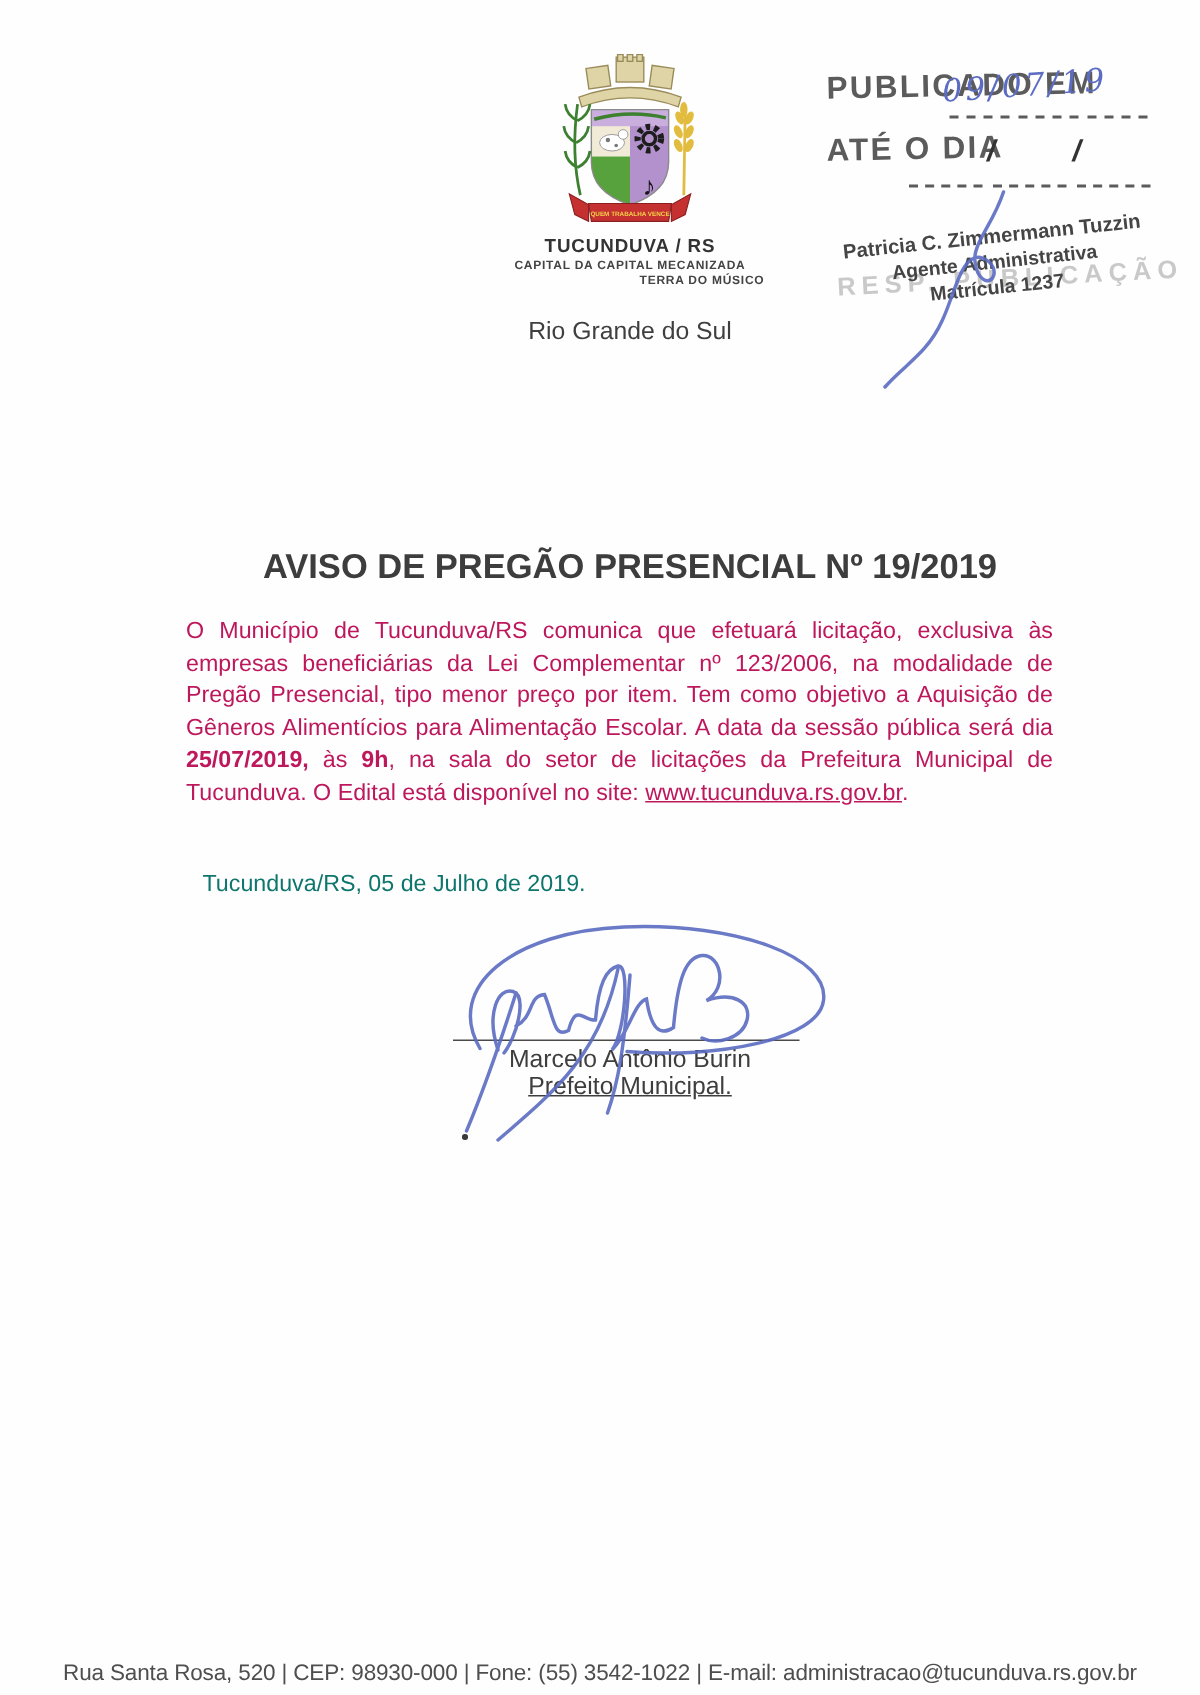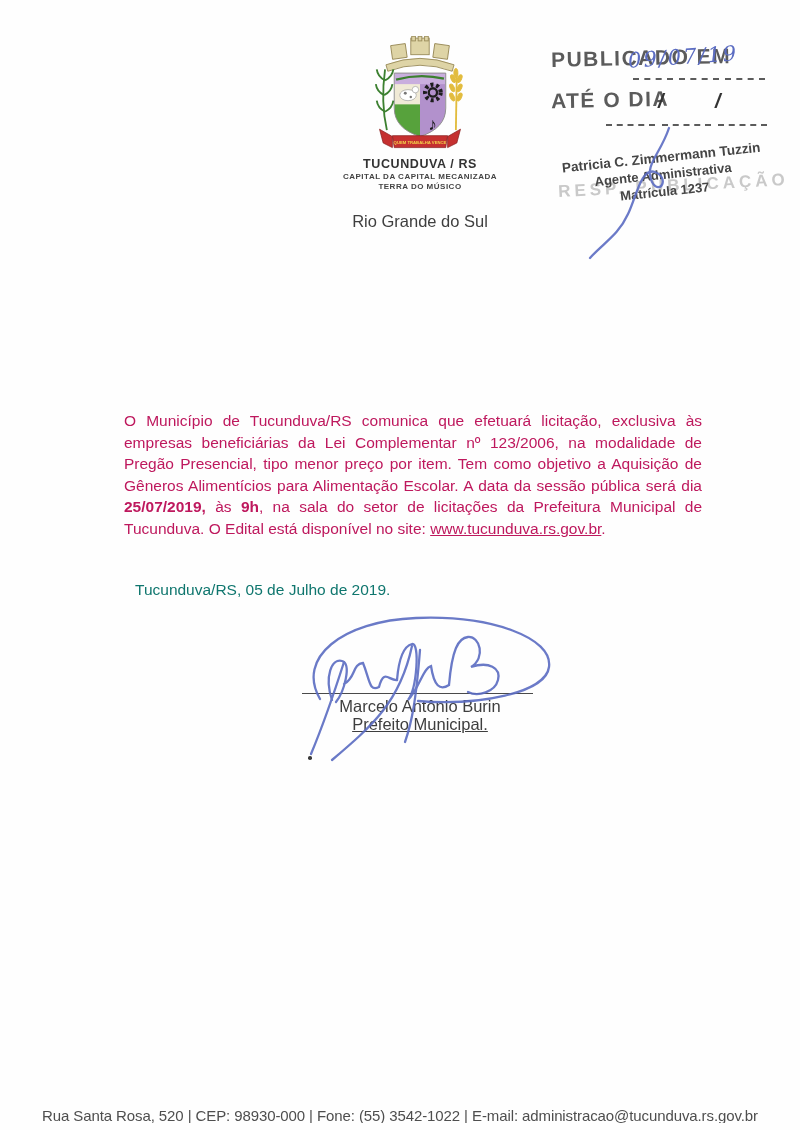--- a/index.html
+++ b/index.html
@@ -8,21 +8,21 @@
     position:relative; width:800px; height:1130px; background:#fefefe;
     overflow:hidden; font-family:"Liberation Sans", sans-serif; color:#4a4a4a;
   }
   .abs { position:absolute; }
   .ctr { left:420px; transform:translateX(-50%); white-space:nowrap; text-align:center; }
 
   
   .crest { left:374px; top:36px; width:92px; height:122px; }
   .city-line { top:157px; font-size:12.5px; font-weight:700; letter-spacing:.6px; color:#333; }
   .sub-line1 { top:172px; font-size:8px; font-weight:700; letter-spacing:.5px; color:#444; }
-  .sub-line2 { top:181.5px; font-size:8px; font-weight:700; letter-spacing:.5px; color:#444; }
+  .sub-line2 { top:181.5px; font-size:8px; font-weight:700; letter-spacing:.5px; color:#444;margin-left:48px; }
   .muni-line { top:189px; font-family:"Liberation Serif", serif; font-size:22px; letter-spacing:1.5px; color:#3a3a3a; }
   .state-line { top:212px; font-family:Liberation Sans, sans-serif; font-size:16.5px; color:#3f3f3f; }
 
   
   .stamp-txt {
     font-weight:800; color:#383838; opacity:.82; letter-spacing:1.5px;
     font-size:21px; transform:rotate(-1.2deg); white-space:nowrap;
     text-shadow:.5px .5px 0 rgba(255,255,255,.35);
   }
   .pub-label { left:551px; top:46px; }
@@ -161,20 +161,21 @@
     <span class="dash"></span><span class="dash"></span><span class="dash"></span>
   </div>
 
   <div class="abs faded-stamp">RESP. PUBLICAÇÃO</div>
   <div class="abs officer">
     <div class="o-name">Patricia C. Zimmermann Tuzzin</div>
     <div class="o-role">Agente Administrativa</div>
     <div class="o-id">Matrícula 1237</div>
   </div>
 
+  <div class="abs ctr title">AVISO DE PREGÃO PRESENCIAL Nº 19/2019</div>
 
   <div class="abs body-par"><span>O Município de Tucunduva/RS comunica que efetuará licitação, exclusiva às empresas beneficiárias da Lei Complementar nº 123/2006, na modalidade de Pregão Presencial, tipo menor preço por item. Tem como objetivo a Aquisição de Gêneros Alimentícios para Alimentação Escolar. A data da sessão pública será dia </span><span class="b">25/07/2019,</span><span> às </span><span class="b">9h</span><span>, na sala do setor de licitações da Prefeitura Municipal de Tucunduva. O Edital está disponível no site: </span><span class="lnk">www.tucunduva.rs.gov.br</span><span>.</span></div>
 
   <div class="abs date-line">Tucunduva/RS, 05 de Julho de 2019.</div>
 
   <div class="abs sig-line"></div>
   <div class="abs ctr sig-name">Marcelo Antônio Burin</div>
   <div class="abs ctr sig-role">Prefeito Municipal.</div>
   <div class="abs speck"></div>
 

